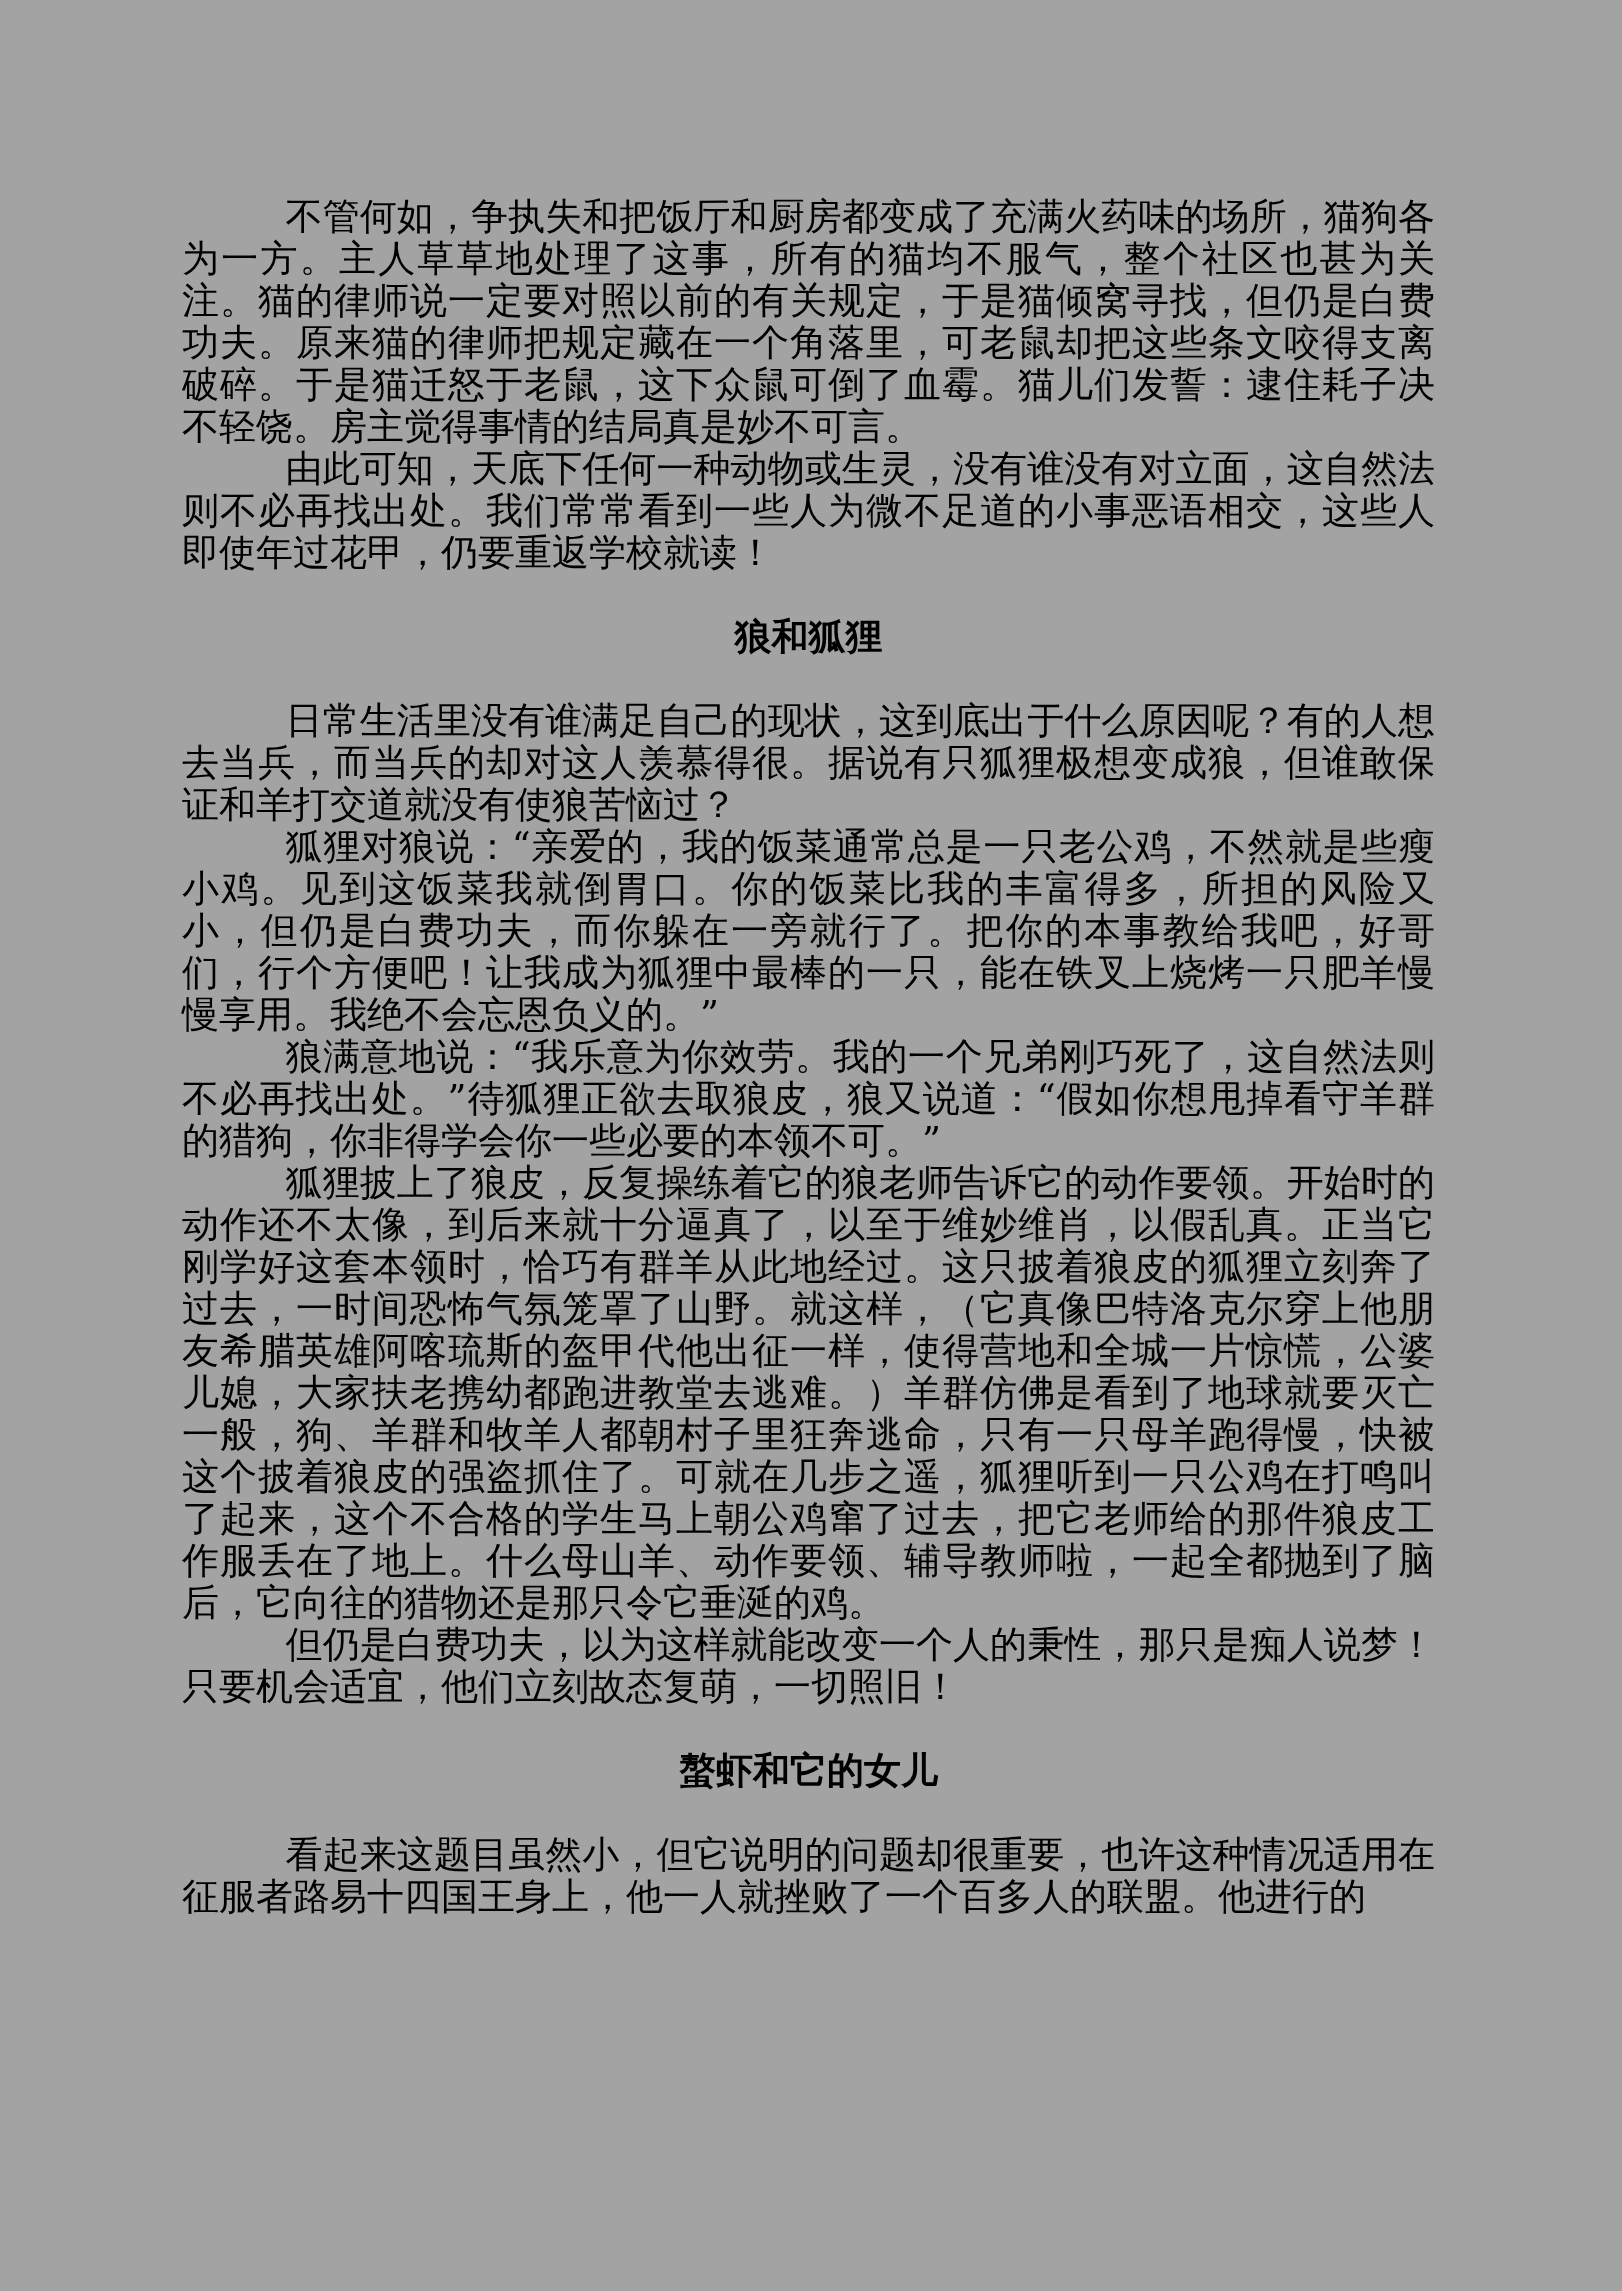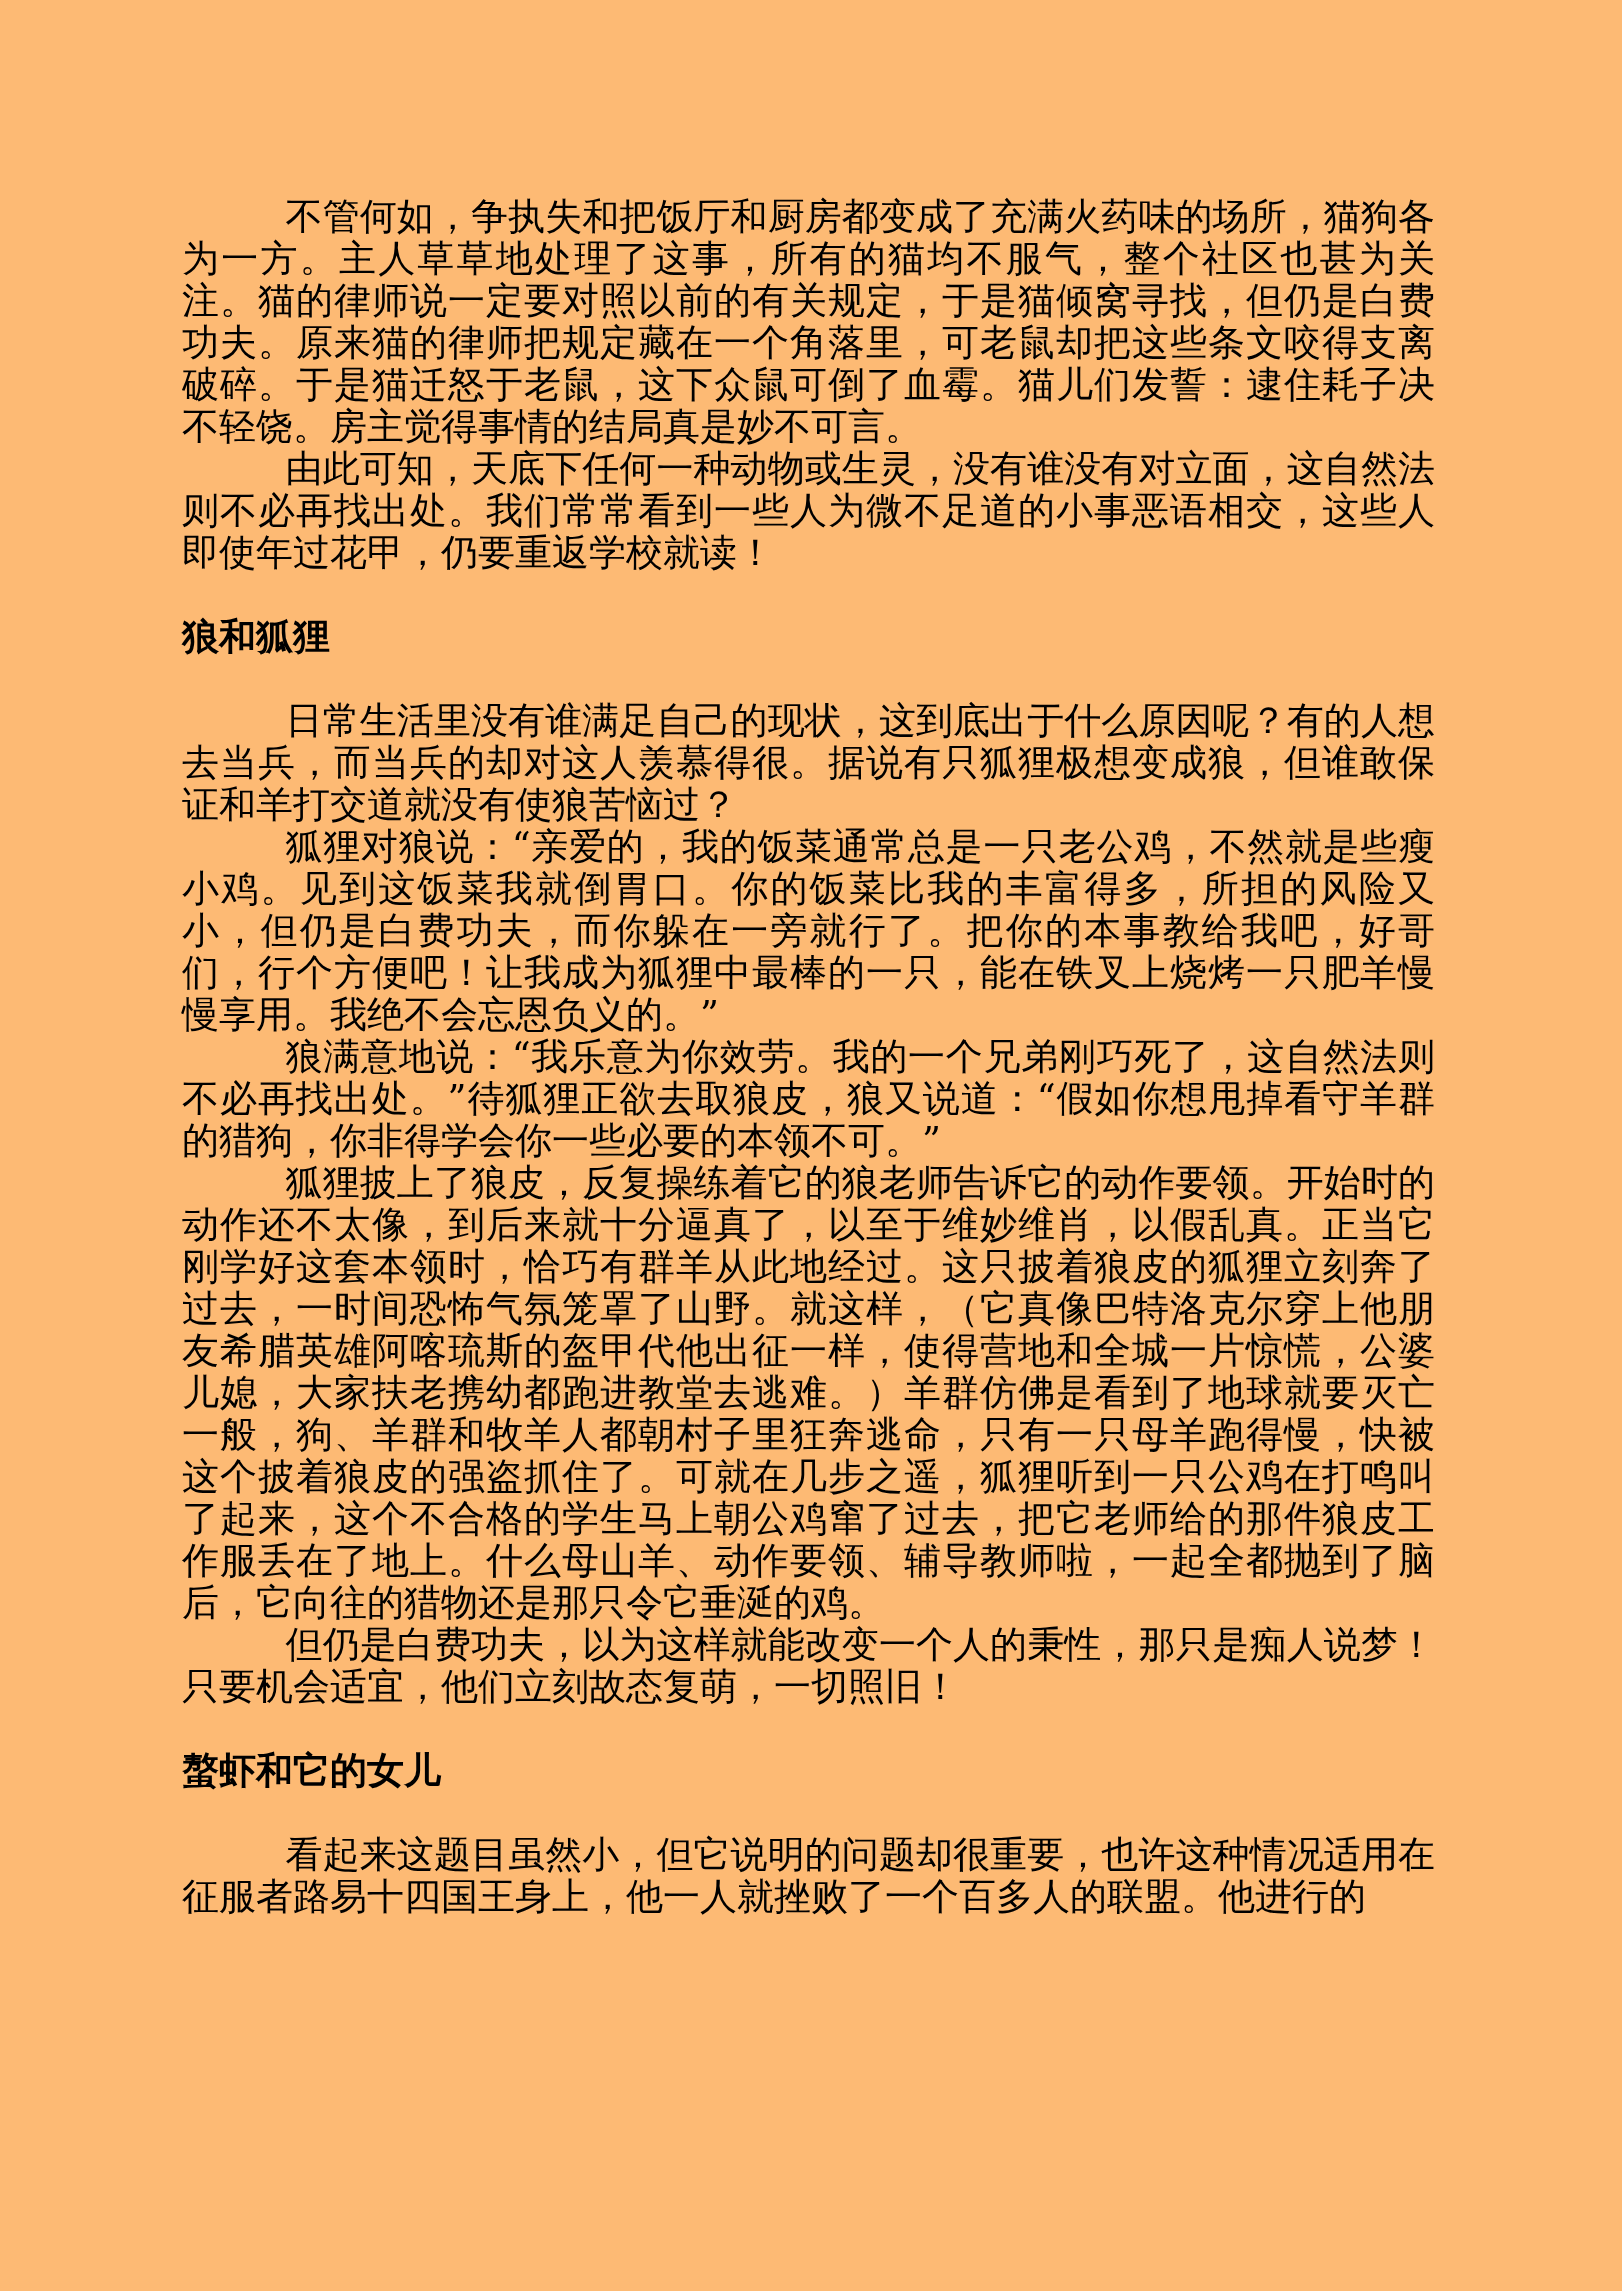--- a/index.html
+++ b/index.html
@@ -2,21 +2,21 @@
 <html><head>
 <meta charset="utf-8">
 <style>
   html, body { margin: 0; padding: 0; }
   body { background: #e8e8e8; }
 
   .page {
     position: relative;
     width: 1622px;
     height: 2292px;
-    background: #fdba74;
+    background: #a3a3a3;
     margin: 0 auto;
     overflow: hidden;
   }
 
   .content {
     position: absolute;
     left: 182px;
     top: 196px;
     width: 1253px;
   }
@@ -35,21 +35,21 @@
   }
 
   .heading {
     margin: 42px 0;
     padding: 0;
     font-family: "DejaVu Sans", "Liberation Sans", sans-serif;
     font-size: 37px;
     line-height: 42px;
     font-weight: 700;
     color: #000000;
-    text-align: left;
+    text-align: center;
     text-indent: 0;
   }
 </style>
 </head>
 <body>
 
 <div class="page">
   <div class="content" id="doc-content">
       <p class="para">不管何如，争执失和把饭厅和厨房都变成了充满火药味的场所，猫狗各为一方。主人草草地处理了这事，所有的猫均不服气，整个社区也甚为关注。猫的律师说一定要对照以前的有关规定，于是猫倾窝寻找，但仍是白费功夫。原来猫的律师把规定藏在一个角落里，可老鼠却把这些条文咬得支离破碎。于是猫迁怒于老鼠，这下众鼠可倒了血霉。猫儿们发誓：逮住耗子决不轻饶。房主觉得事情的结局真是妙不可言。</p>
       <p class="para">由此可知，天底下任何一种动物或生灵，没有谁没有对立面，这自然法则不必再找出处。我们常常看到一些人为微不足道的小事恶语相交，这些人即使年过花甲，仍要重返学校就读！</p>

